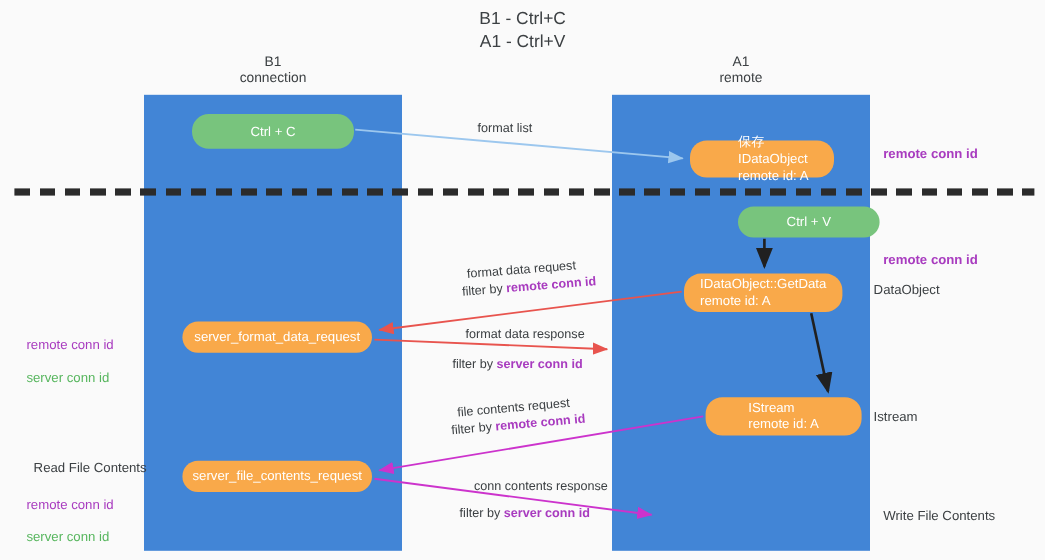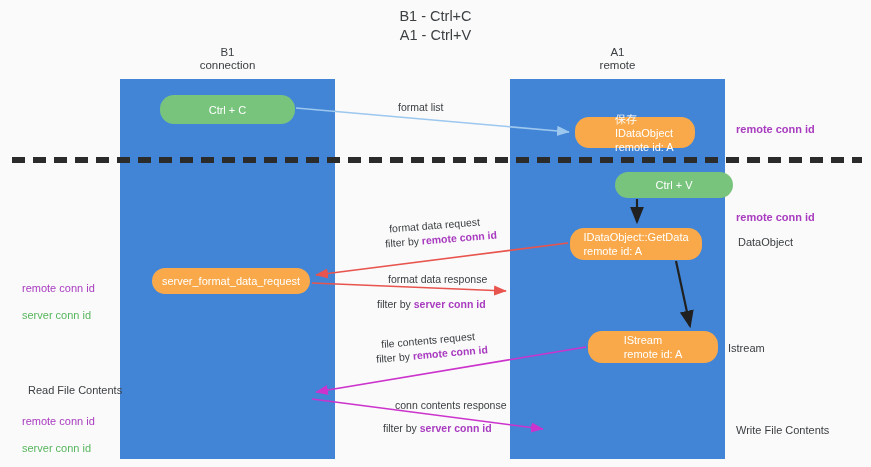--- a/index.html
+++ b/index.html
@@ -65,21 +65,21 @@
 
   
   .side{position:absolute;font-size:11px;line-height:13.5px;white-space:pre-line;}
   .side.bold{font-weight:bold;}
   .purple{color:#a83bbf;}
   .green-t{color:#57b65e;}
   .plain{color:#3c4043;}
 
   #sl-rc1{left:736px;top:123px;}
   #sl-rc2{left:736px;top:211px;}
-  #sl-dataobj{left:728px;top:236px;margin-left:10px;}
+  #sl-dataobj{left:728px;top:236px;}
   #sl-istream{left:728px;top:342px;}
   #sl-write{left:736px;top:424px;}
 
   #sl-left-1{left:22px;top:268px;text-align:left;}
   #sl-readfc{left:28px;top:384px;}
   #sl-left-2{left:22px;top:401px;text-align:left;}
 
   
   .cap{
     position:absolute;font-size:10.5px;line-height:13px;color:#3c4043;
@@ -150,20 +150,21 @@
 
   <div class="node green" id="n-ctrlc">Ctrl + C</div>
   <div class="node orange" id="n-proxy">保存IDataObject
 remote id: A</div>
   <div class="node green" id="n-ctrlv">Ctrl + V</div>
   <div class="node orange" id="n-getdata">IDataObject::GetData
 remote id: A</div>
   <div class="node orange" id="n-fmtreq">server_format_data_request</div>
   <div class="node orange" id="n-istream">IStream
 remote id: A</div>
+  <div class="node orange" id="n-filereq">server_file_contents_request</div>
 
   <div class="cap" id="cap-fmtlist">format list</div>
 
   <div class="cap" id="cap-fdr1">format data request</div>
   <div class="cap" id="cap-fdr2"><span>filter by </span><span class="ckey">remote conn id</span></div>
 
   <div class="cap" id="cap-fdresp1">format data response</div>
   <div class="cap" id="cap-fdresp2"><span>filter by </span><span class="ckey">server conn id</span></div>
 
   <div class="cap" id="cap-fcr1">file contents request</div>

